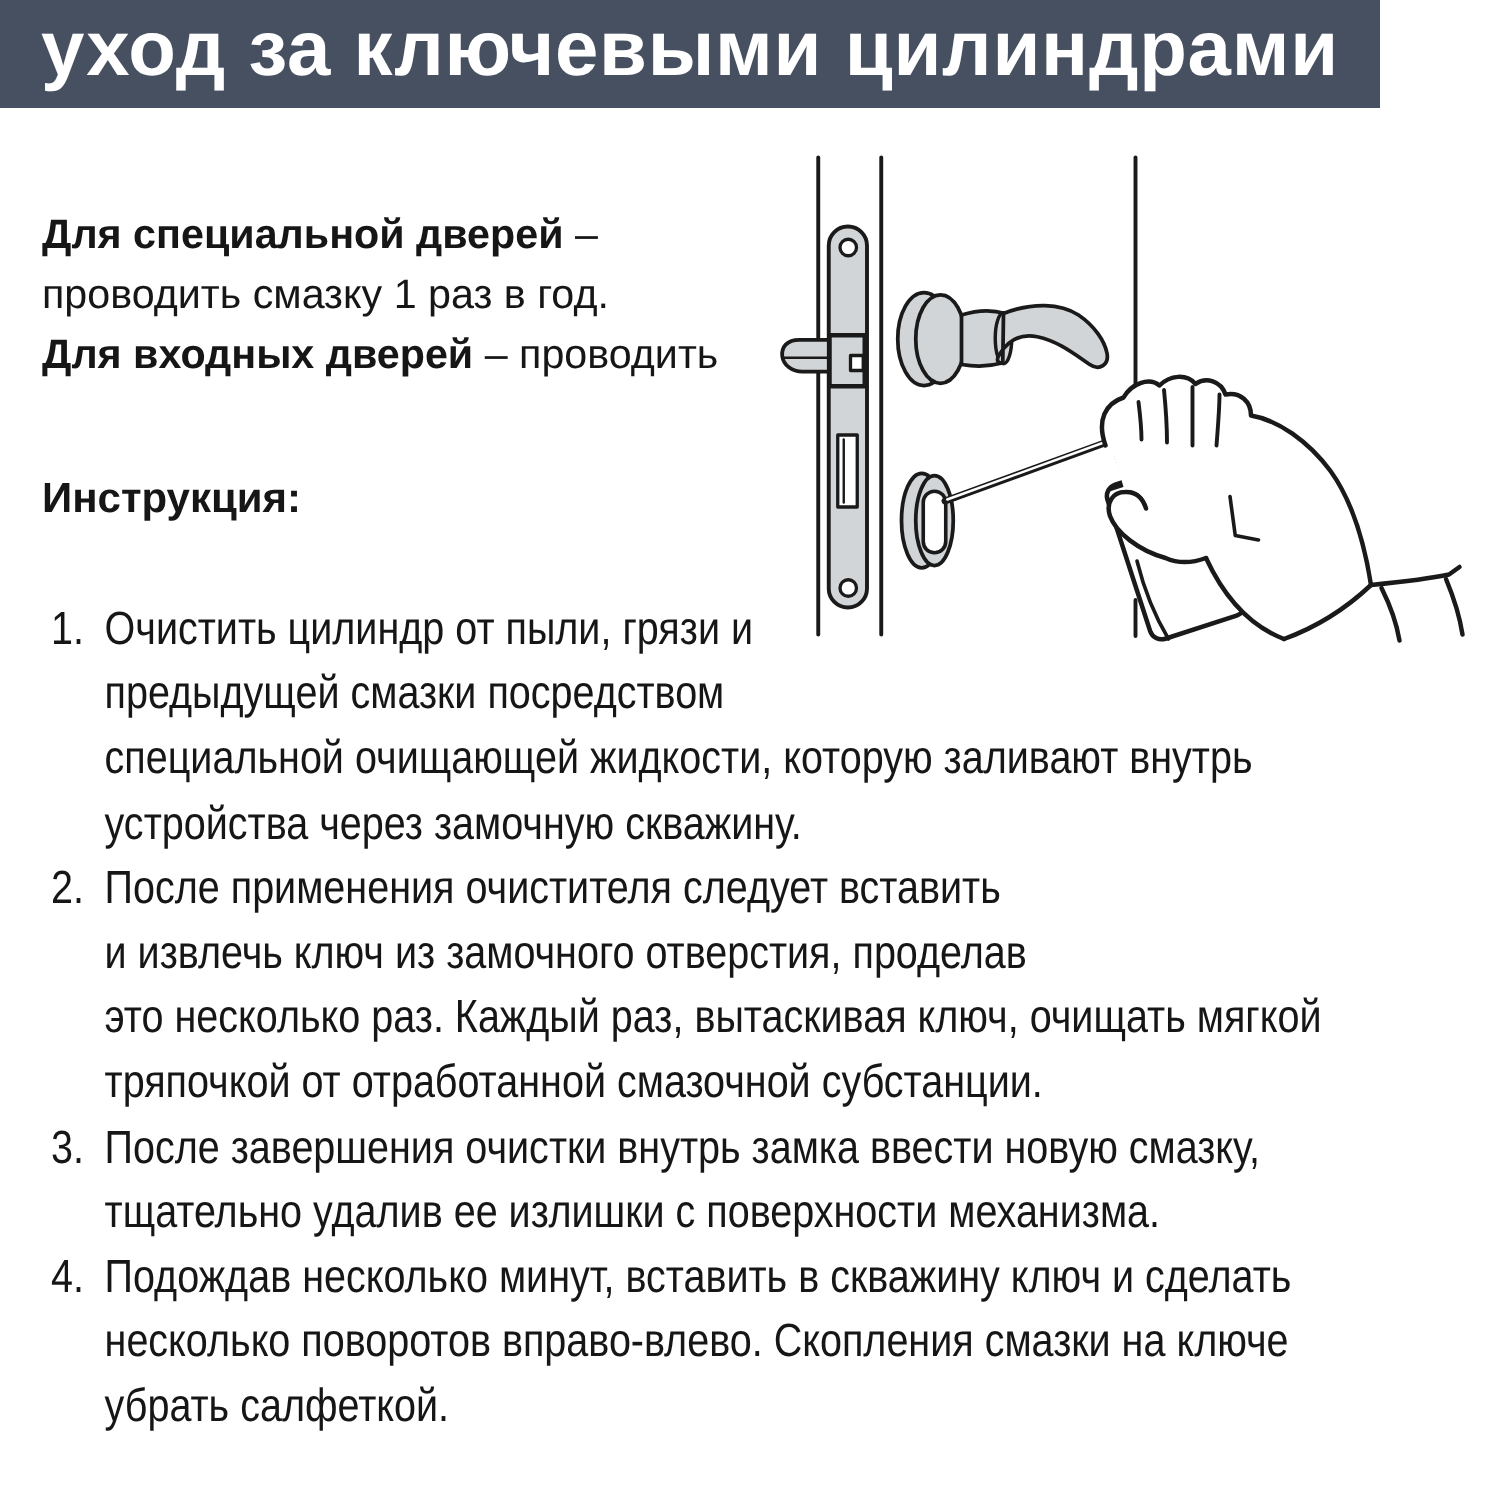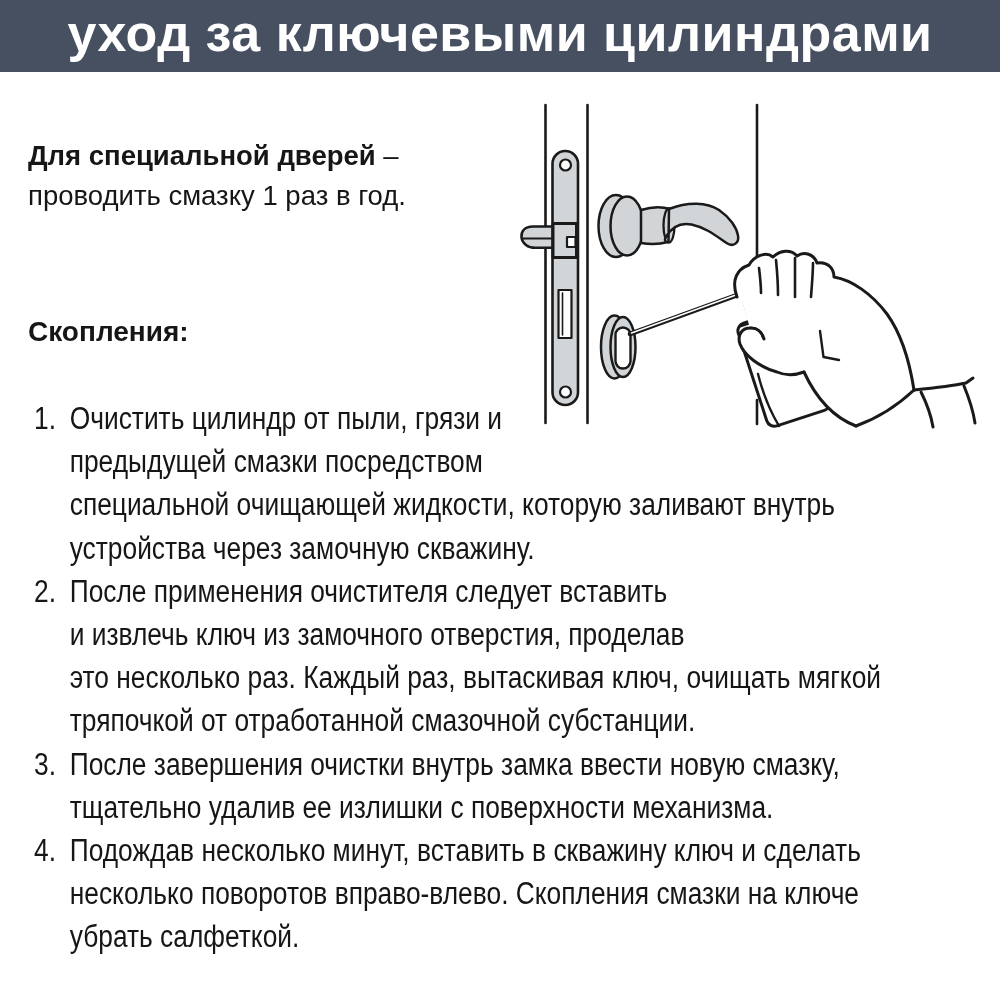--- a/index.html
+++ b/index.html
@@ -1,21 +1,21 @@
 <!DOCTYPE html>
 <html style="--page-bg: #ffffff; --header-bg: #475061; --header-text: #ffffff; --body-text: #161616; --ill-stroke: #1a1a1a; --ill-gray: #d2d5d7;"><head>
 <meta charset="utf-8">
 <style>
   html,body{margin:0;padding:0;}
   body{width:1000px;height:1000px;background:var(--page-bg,#fff);
        font-family:"Liberation Sans","DejaVu Sans",sans-serif;
        color:var(--body-text,#161616);position:relative;overflow:hidden;}
   .page{position:absolute;inset:0;}
 
-  .header{position:absolute;left:0;top:0;width:1000px;height:72px;
+  .header{position:absolute;left:0;top:0;width:920px;height:72px;
           background:var(--header-bg,#475061);display:flex;align-items:center;justify-content:center;}
   .header-title{color:var(--header-text,#fff);font-size:52px;font-weight:bold;
                 letter-spacing:.5px;line-height:1;padding-bottom:6px;white-space:nowrap;}
 
   .intro{position:absolute;left:28px;top:136px;font-size:27.5px;line-height:40px;}
   .intro-line{white-space:nowrap;}
   .intro .b{font-weight:bold;}
 
   .heading{position:absolute;left:28px;top:316px;font-size:28px;font-weight:bold;white-space:nowrap;}
 
@@ -36,23 +36,24 @@
 
 <div class="page">
 
   <div class="header">
     <div class="header-title">уход за ключевыми цилиндрами</div>
   </div>
 
   <div class="intro">
       <div class="intro-line"><span class="b">Для специальной дверей</span><span> –</span></div>
       <div class="intro-line"><span>проводить смазку 1 раз в год.</span></div>
+      <div class="intro-line"><span class="b">Для входных дверей</span><span> – проводить</span></div>
     </div>
 
-  <div class="heading">Скопления:</div>
+  <div class="heading">Инструкция:</div>
 
   <div class="list">
       <div class="item">
         <span class="num">1.</span>
         <div class="line">Очистить цилиндр от пыли, грязи и</div>
         <div class="line">предыдущей смазки посредством</div>
         <div class="line">специальной очищающей жидкости, которую заливают внутрь</div>
         <div class="line">устройства через замочную скважину.</div>
       </div>
       <div class="item">

